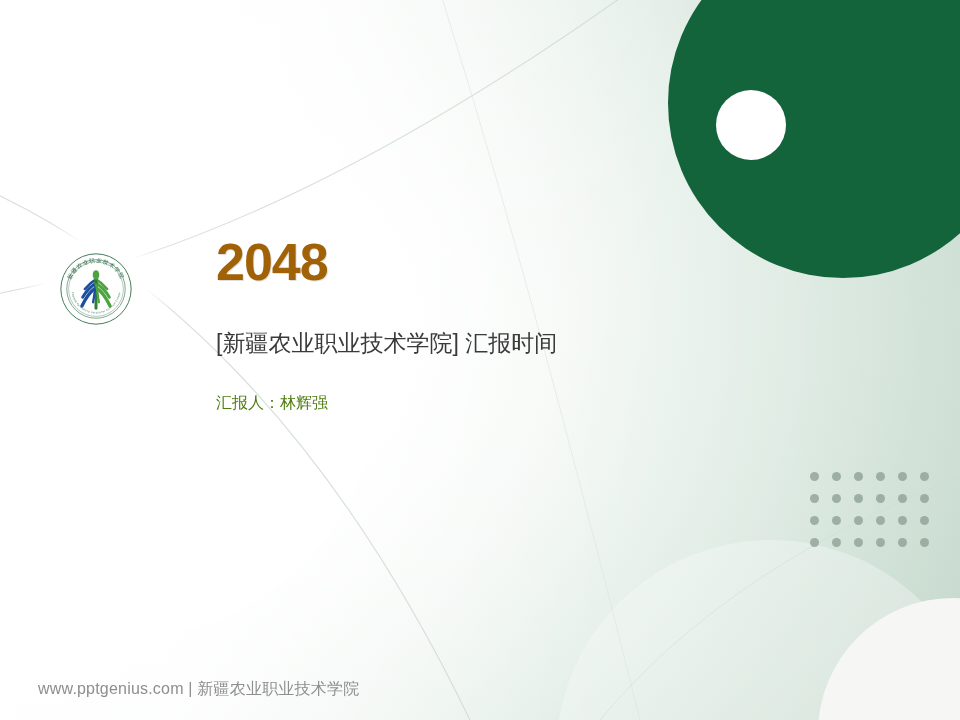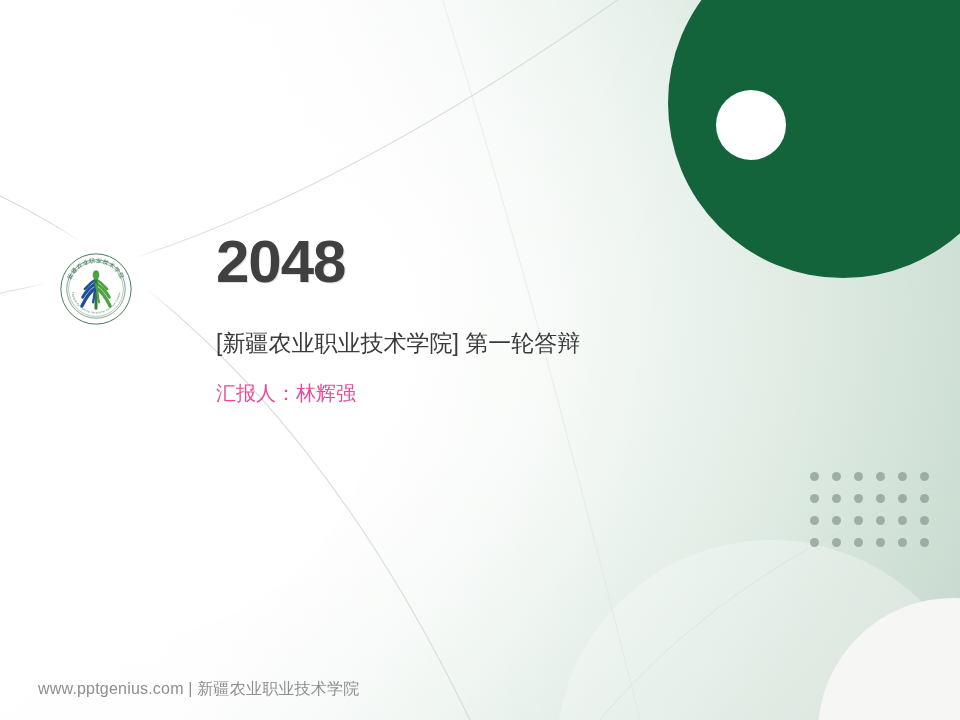--- a/index.html
+++ b/index.html
@@ -120,24 +120,24 @@
   }
 
   
   .text-col {
     position: absolute;
     left: 216px;
     top: 222px;
     width: 700px;
   }
   .year {
-    font-size: 60px;
+    font-size: 52px;
     line-height: 80px;
     font-weight: bold;
-    color: #404040;
+    color: #a16207;
     letter-spacing: -1px;
     text-shadow: 1px 1px 0 rgba(0,0,0,0.13);
   }
   .main-title {
     font-size: 50px;
     line-height: 62px;
     font-weight: bold;
     letter-spacing: 0px;
     white-space: nowrap;
     text-shadow: 1.5px 1.5px 0 rgba(0,0,0,0.18);
@@ -146,24 +146,24 @@
   .main-title .green { color: #15633a; }
 
   .subtitle {
     margin-top: 26px;
     font-size: 23px;
     line-height: 30px;
     color: #3a3a3a;
     white-space: nowrap;
   }
   .meta {
-    margin-top: 22px;
-    font-size: 20px;
+    margin-top: 32px;
+    font-size: 16px;
     line-height: 26px;
-    color: #ec4899;
+    color: #4d7c0f;
     white-space: nowrap;
   }
 
   
   .footer {
     position: absolute;
     left: 38px;
     top: 679px;
     font-size: 16px;
     color: #8e8e8e;
@@ -255,21 +255,21 @@
         <textPath href="#arcBot" startOffset="50%" text-anchor="middle">Xinjiang Agricultural Vocational Technical College</textPath>
       </text>
     </svg>
   </div>
 
   <div class="text-col">
 
     <div class="year">2048</div>
 
 
-    <div class="subtitle">[新疆农业职业技术学院] 第一轮答辩</div>
+    <div class="subtitle">[新疆农业职业技术学院] 汇报时间</div>
 
     <div class="meta">
       <div>汇报人：林辉强</div>
     </div>
 
   </div>
 
   <div class="footer">www.pptgenius.com | 新疆农业职业技术学院</div>
 
 </div>

